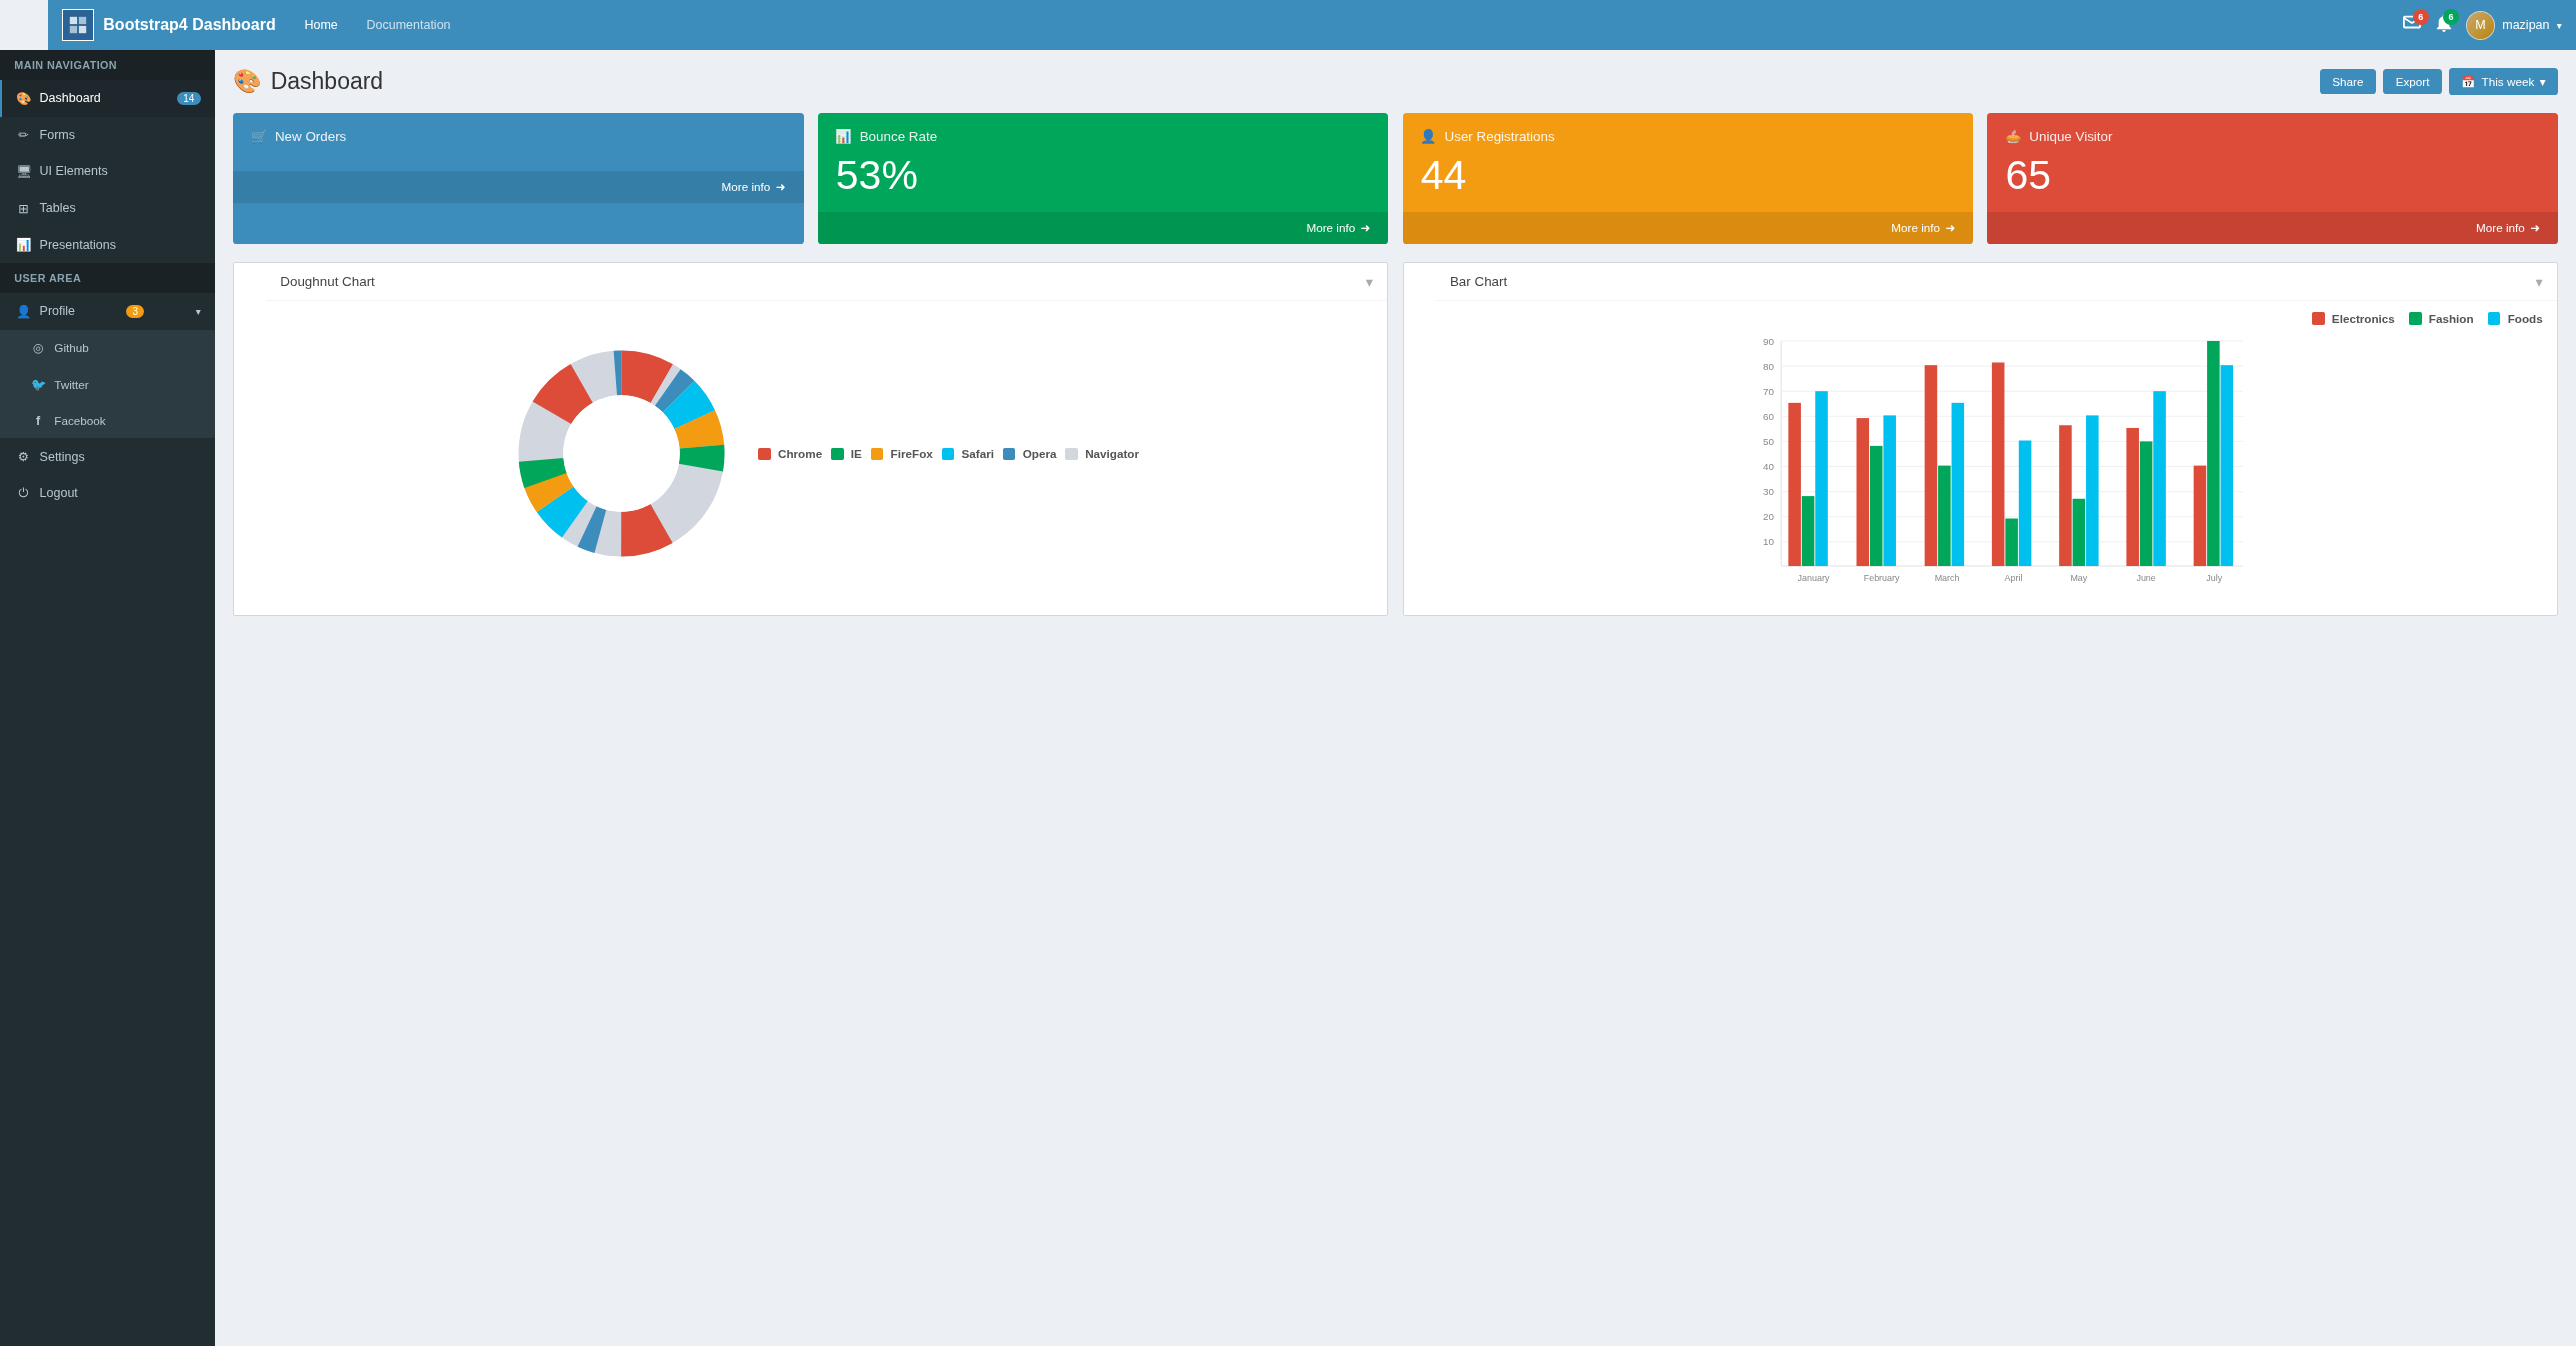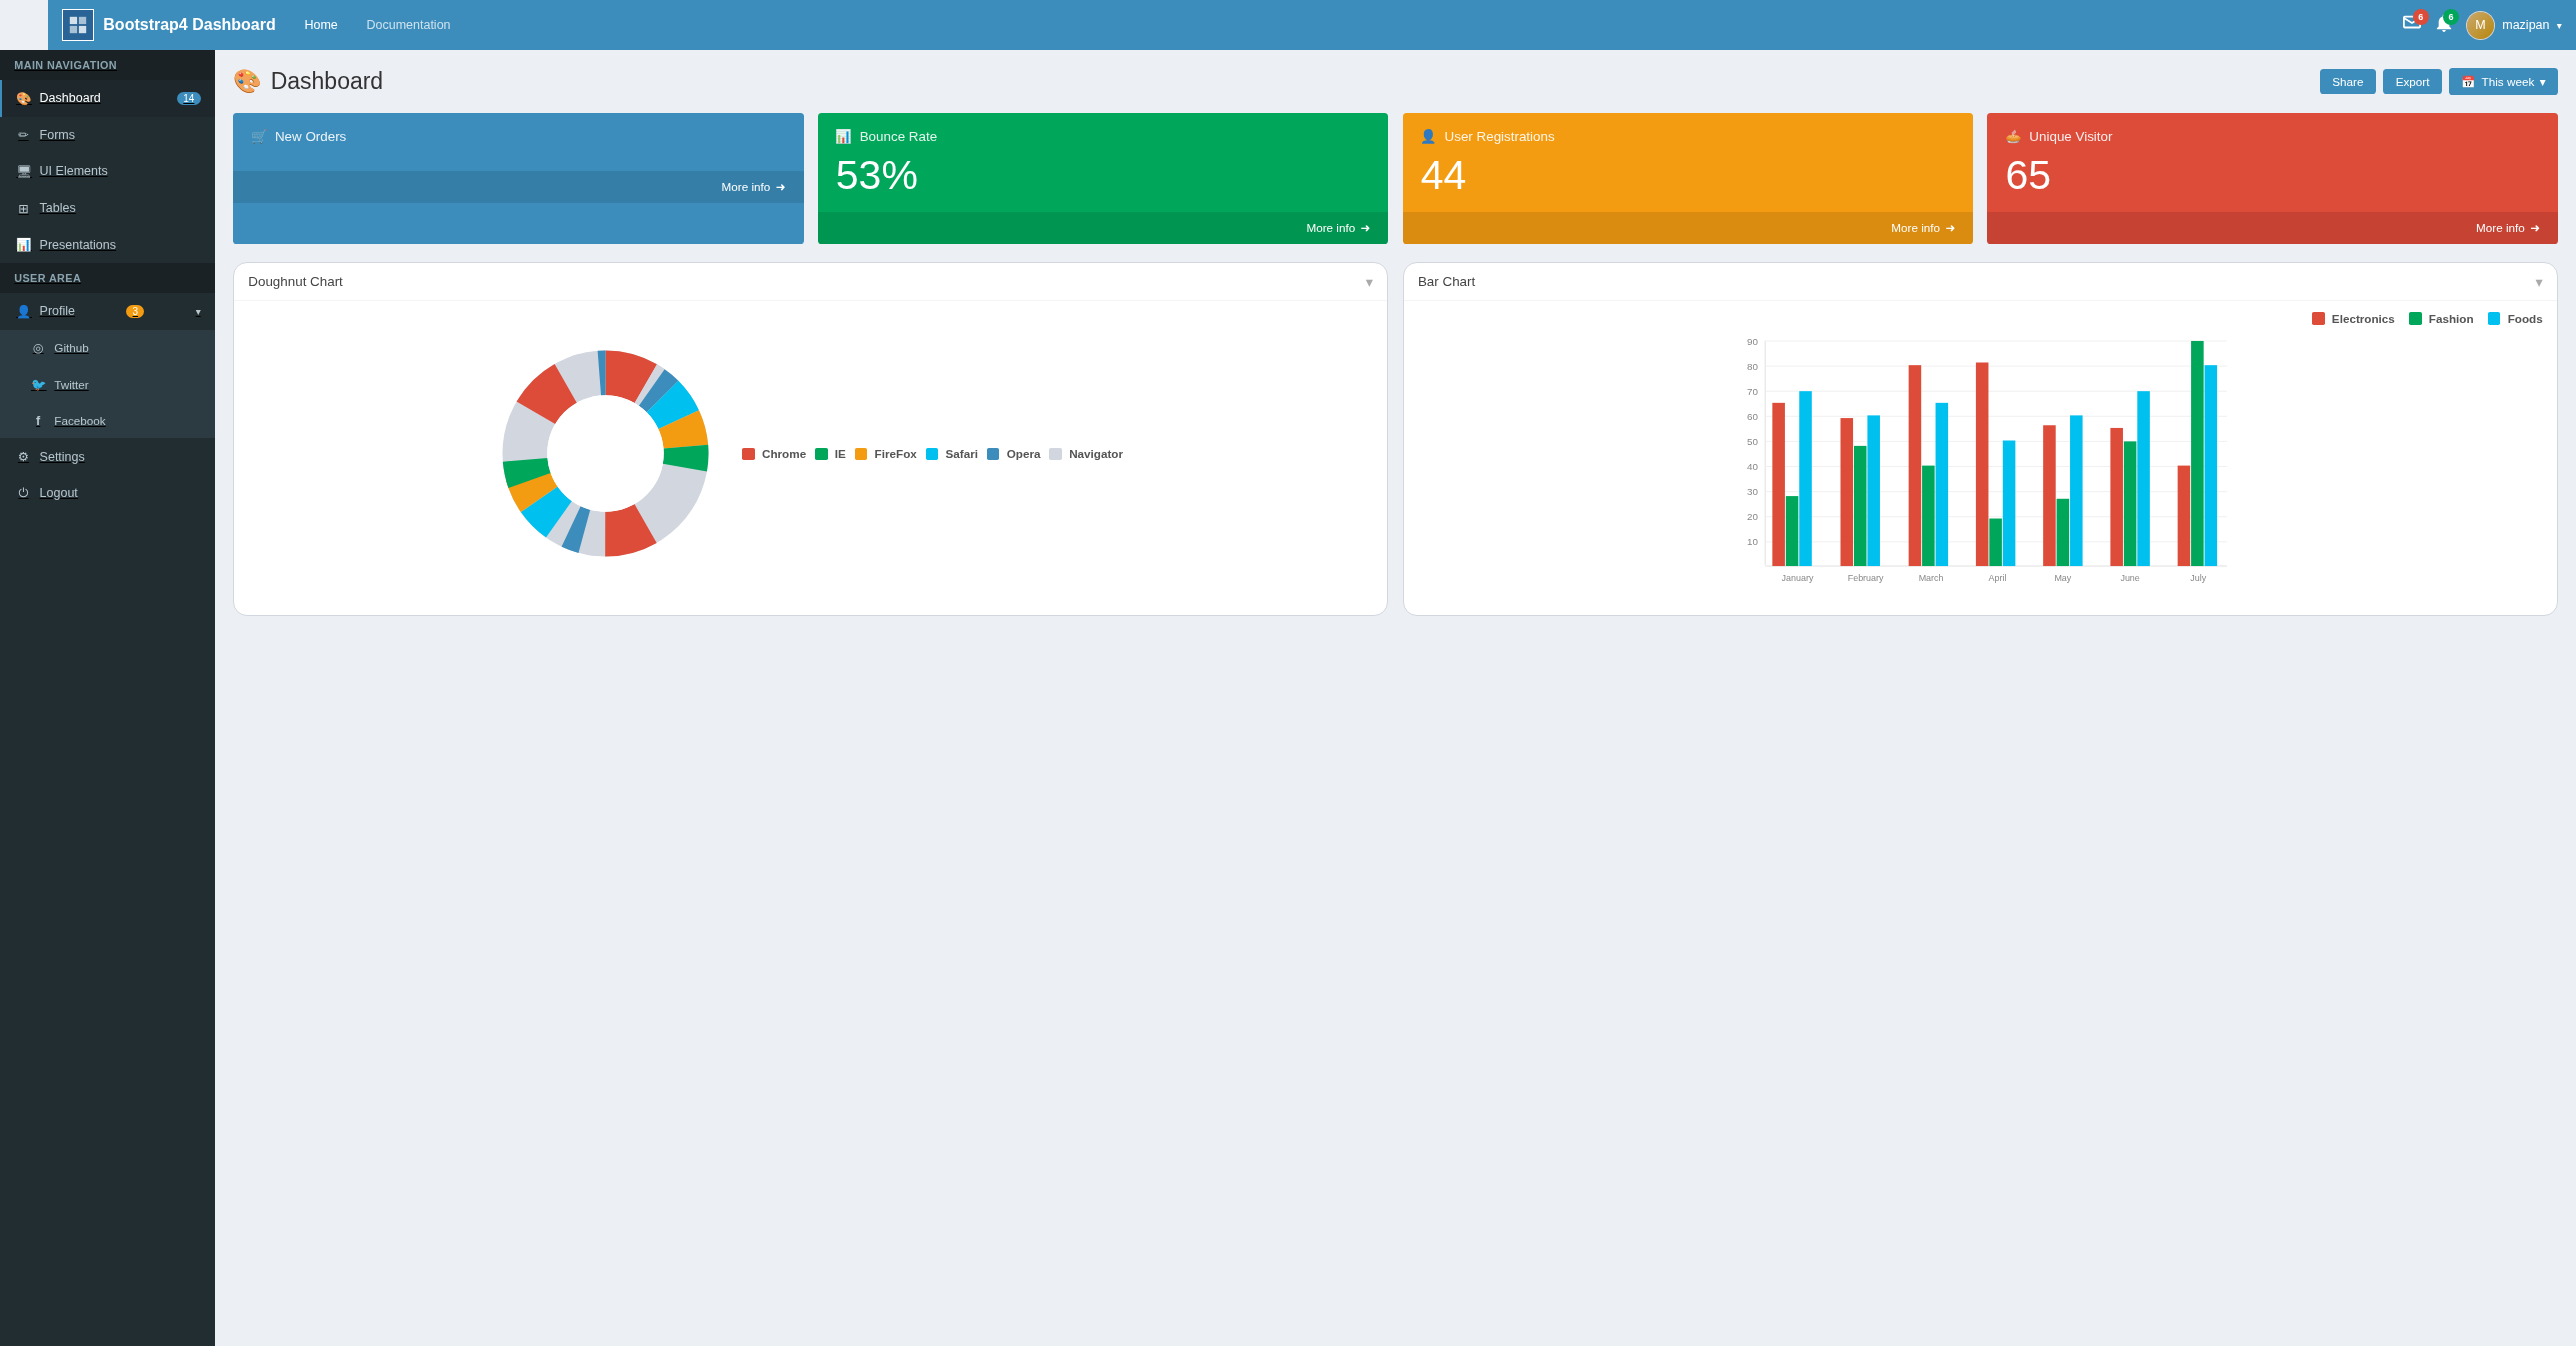--- a/index.html
+++ b/index.html
@@ -107,21 +107,20 @@
       display: flex;
       min-height: calc(100vh - 50px);
     }
 
     
     .sidebar {
       width: 215px;
       background: #222d32;
       flex-shrink: 0;
       padding-bottom: 18px;
-      text-decoration: underline;
     }
     .sidebar-section-header {
       background: #1a2226;
       color: #8aa4af;
       font-size: 10.8px;
       font-weight: bold;
       padding: 9px 14.3px;
       text-transform: uppercase;
       letter-spacing: 0.4px;
     }
@@ -252,23 +251,24 @@
     .stat-red .stat-card-footer { background: rgba(0,0,0,0.1); }
 
     
     .chart-row {
       display: grid;
       grid-template-columns: 1fr 1fr;
       gap: 14.3px;
     }
     .chart-card {
       background: white;
-      border-radius: 14px;
+      border-radius: 2px;
       border: 0.9px solid #d2d6de;
       overflow: hidden;
+      padding-left: 32px;
     }
     .chart-card-header {
       padding: 10.8px 14.3px;
       border-bottom: 0.9px solid #f4f4f4;
       display: flex;
       align-items: center;
       justify-content: space-between;
       font-size: 13.4px;
       font-weight: 400;
       color: #444;

